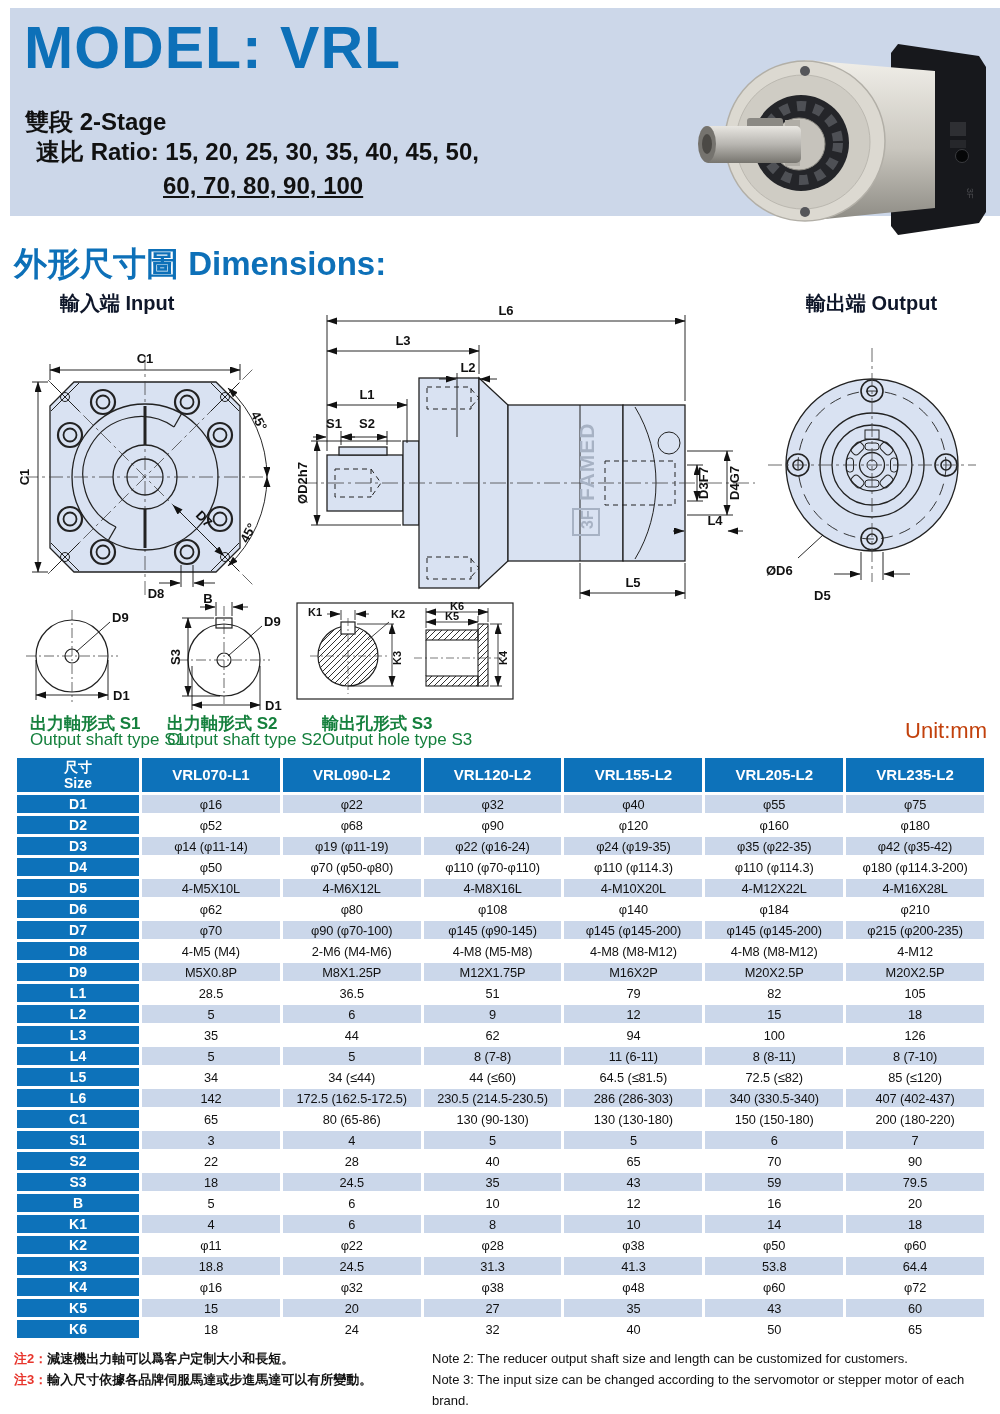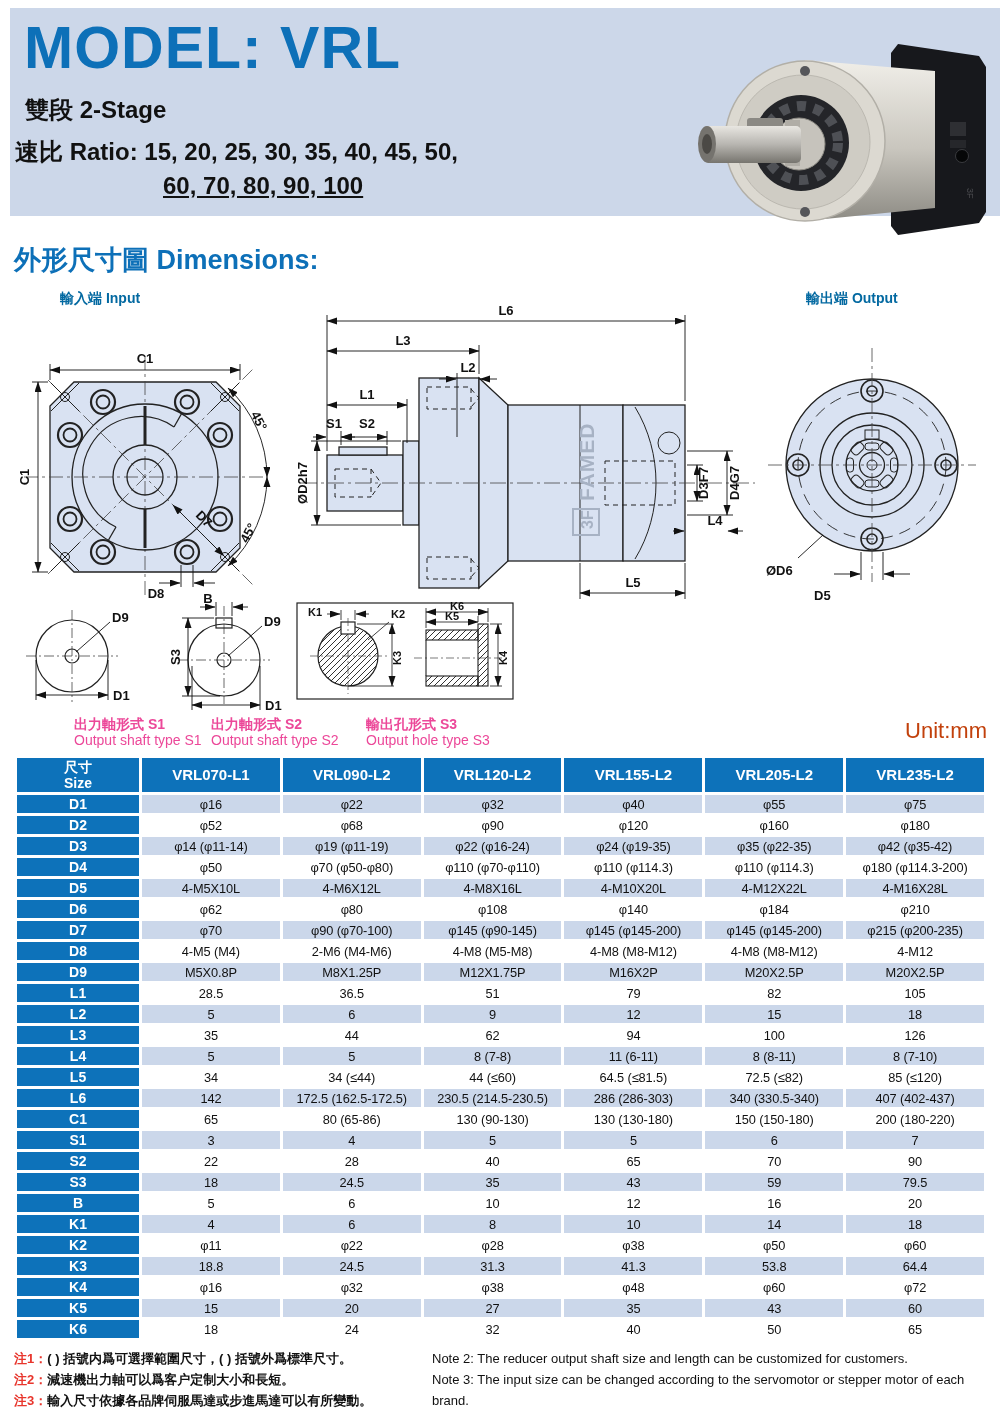--- a/index.html
+++ b/index.html
@@ -1,31 +1,31 @@
 <!DOCTYPE html>
 <html><head>
 <meta charset="utf-8">
 <style>
   html,body{margin:0;padding:0;background:#ffffff;}
   body{width:1000px;height:1414px;position:relative;font-family:"Liberation Sans",sans-serif;overflow:hidden;}
   .abs{position:absolute;}
   
   .panel{left:10px;top:8px;width:990px;height:208px;background:#ccd7e9;}
   .title{left:24px;top:14px;font-size:59px;font-weight:bold;color:#0d70b8;letter-spacing:1px;}
-  .stage{left:25px;top:94px;font-size:24px;font-weight:600;color:#111;}
-  .ratio1{left:15px;top:136px;font-size:24px;font-weight:600;color:#111;}
+  .stage{left:25px;top:106px;font-size:24px;font-weight:600;color:#111;}
+  .ratio1{left:36px;top:136px;font-size:24px;font-weight:600;color:#111;}
   .ratio2{left:163px;top:172px;font-size:24px;font-weight:600;color:#111;text-decoration:underline;}
-  .dims-heading{left:14px;top:242px;font-size:27px;font-weight:bold;color:#0d70b8;}
-  .io-label{font-size:14px;font-weight:bold;color:#0369a1;}
+  .dims-heading{left:14px;top:242px;font-size:33px;font-weight:bold;color:#0d70b8;}
+  .io-label{font-size:20px;font-weight:bold;color:#0f172a;}
   .unit{right:13px;top:718px;font-size:22px;font-weight:400;color:#c2410c;text-align:center;}
   
   svg text{font-family:"Liberation Sans",sans-serif;}
   .dtx{font-size:13px;font-weight:bold;fill:#111;}
   .dtx-s{font-size:11px;font-weight:bold;fill:#111;}
-  .cap{font-size:14px;color:#ec4899;line-height:16px;margin-left:44px;}
+  .cap{font-size:17px;color:#15803d;line-height:16px;}
   .cap .cn{font-weight:bold;}
   
   #dim-table{border-collapse:separate;border-spacing:3px;width:973px;table-layout:fixed;}
   #dim-table th,#dim-table td{padding:0;text-align:center;vertical-align:middle;white-space:nowrap;overflow:hidden;}
   #dim-table thead th{background:#0d72ba;color:#fff;font-size:15px;font-weight:bold;height:34px;line-height:16px;}
   #dim-table thead th.size-h{font-size:14px;}
   #dim-table tbody th{background:#0d72ba;color:#fff;font-size:14px;font-weight:bold;height:18px;}
   #dim-table tbody td{font-size:12.8px;letter-spacing:-0.1px;color:#111;height:18px;background:#fff;}
   #dim-table tbody tr.tint td{background:#cbd7ea;}
   
@@ -659,21 +659,20 @@
           <td>40</td>
           <td>50</td>
           <td>65</td>
         </tr>
       </tbody>
   </table>
 </div>
 
 <div class="abs notes">
   <div class="notes-cn">
-      <div class="note-line"><span class="np">注1：</span><span>( ) 括號内爲可選擇範圍尺寸，( ) 括號外爲標準尺寸。</span></div>
       <div class="note-line"><span class="np">注2：</span><span>減速機出力軸可以爲客户定制大小和長短。</span></div>
       <div class="note-line"><span class="np">注3：</span><span>輸入尺寸依據各品牌伺服馬達或步進馬達可以有所變動。</span></div>
     </div>
   <div class="notes-en">
       <div class="note-line">Note 2: The reducer output shaft size and length can be customized for customers.</div>
       <div class="note-line">Note 3: The input size can be changed according to the servomotor or stepper motor of each brand.</div>
     </div>
 </div>
 
 </body></html>

